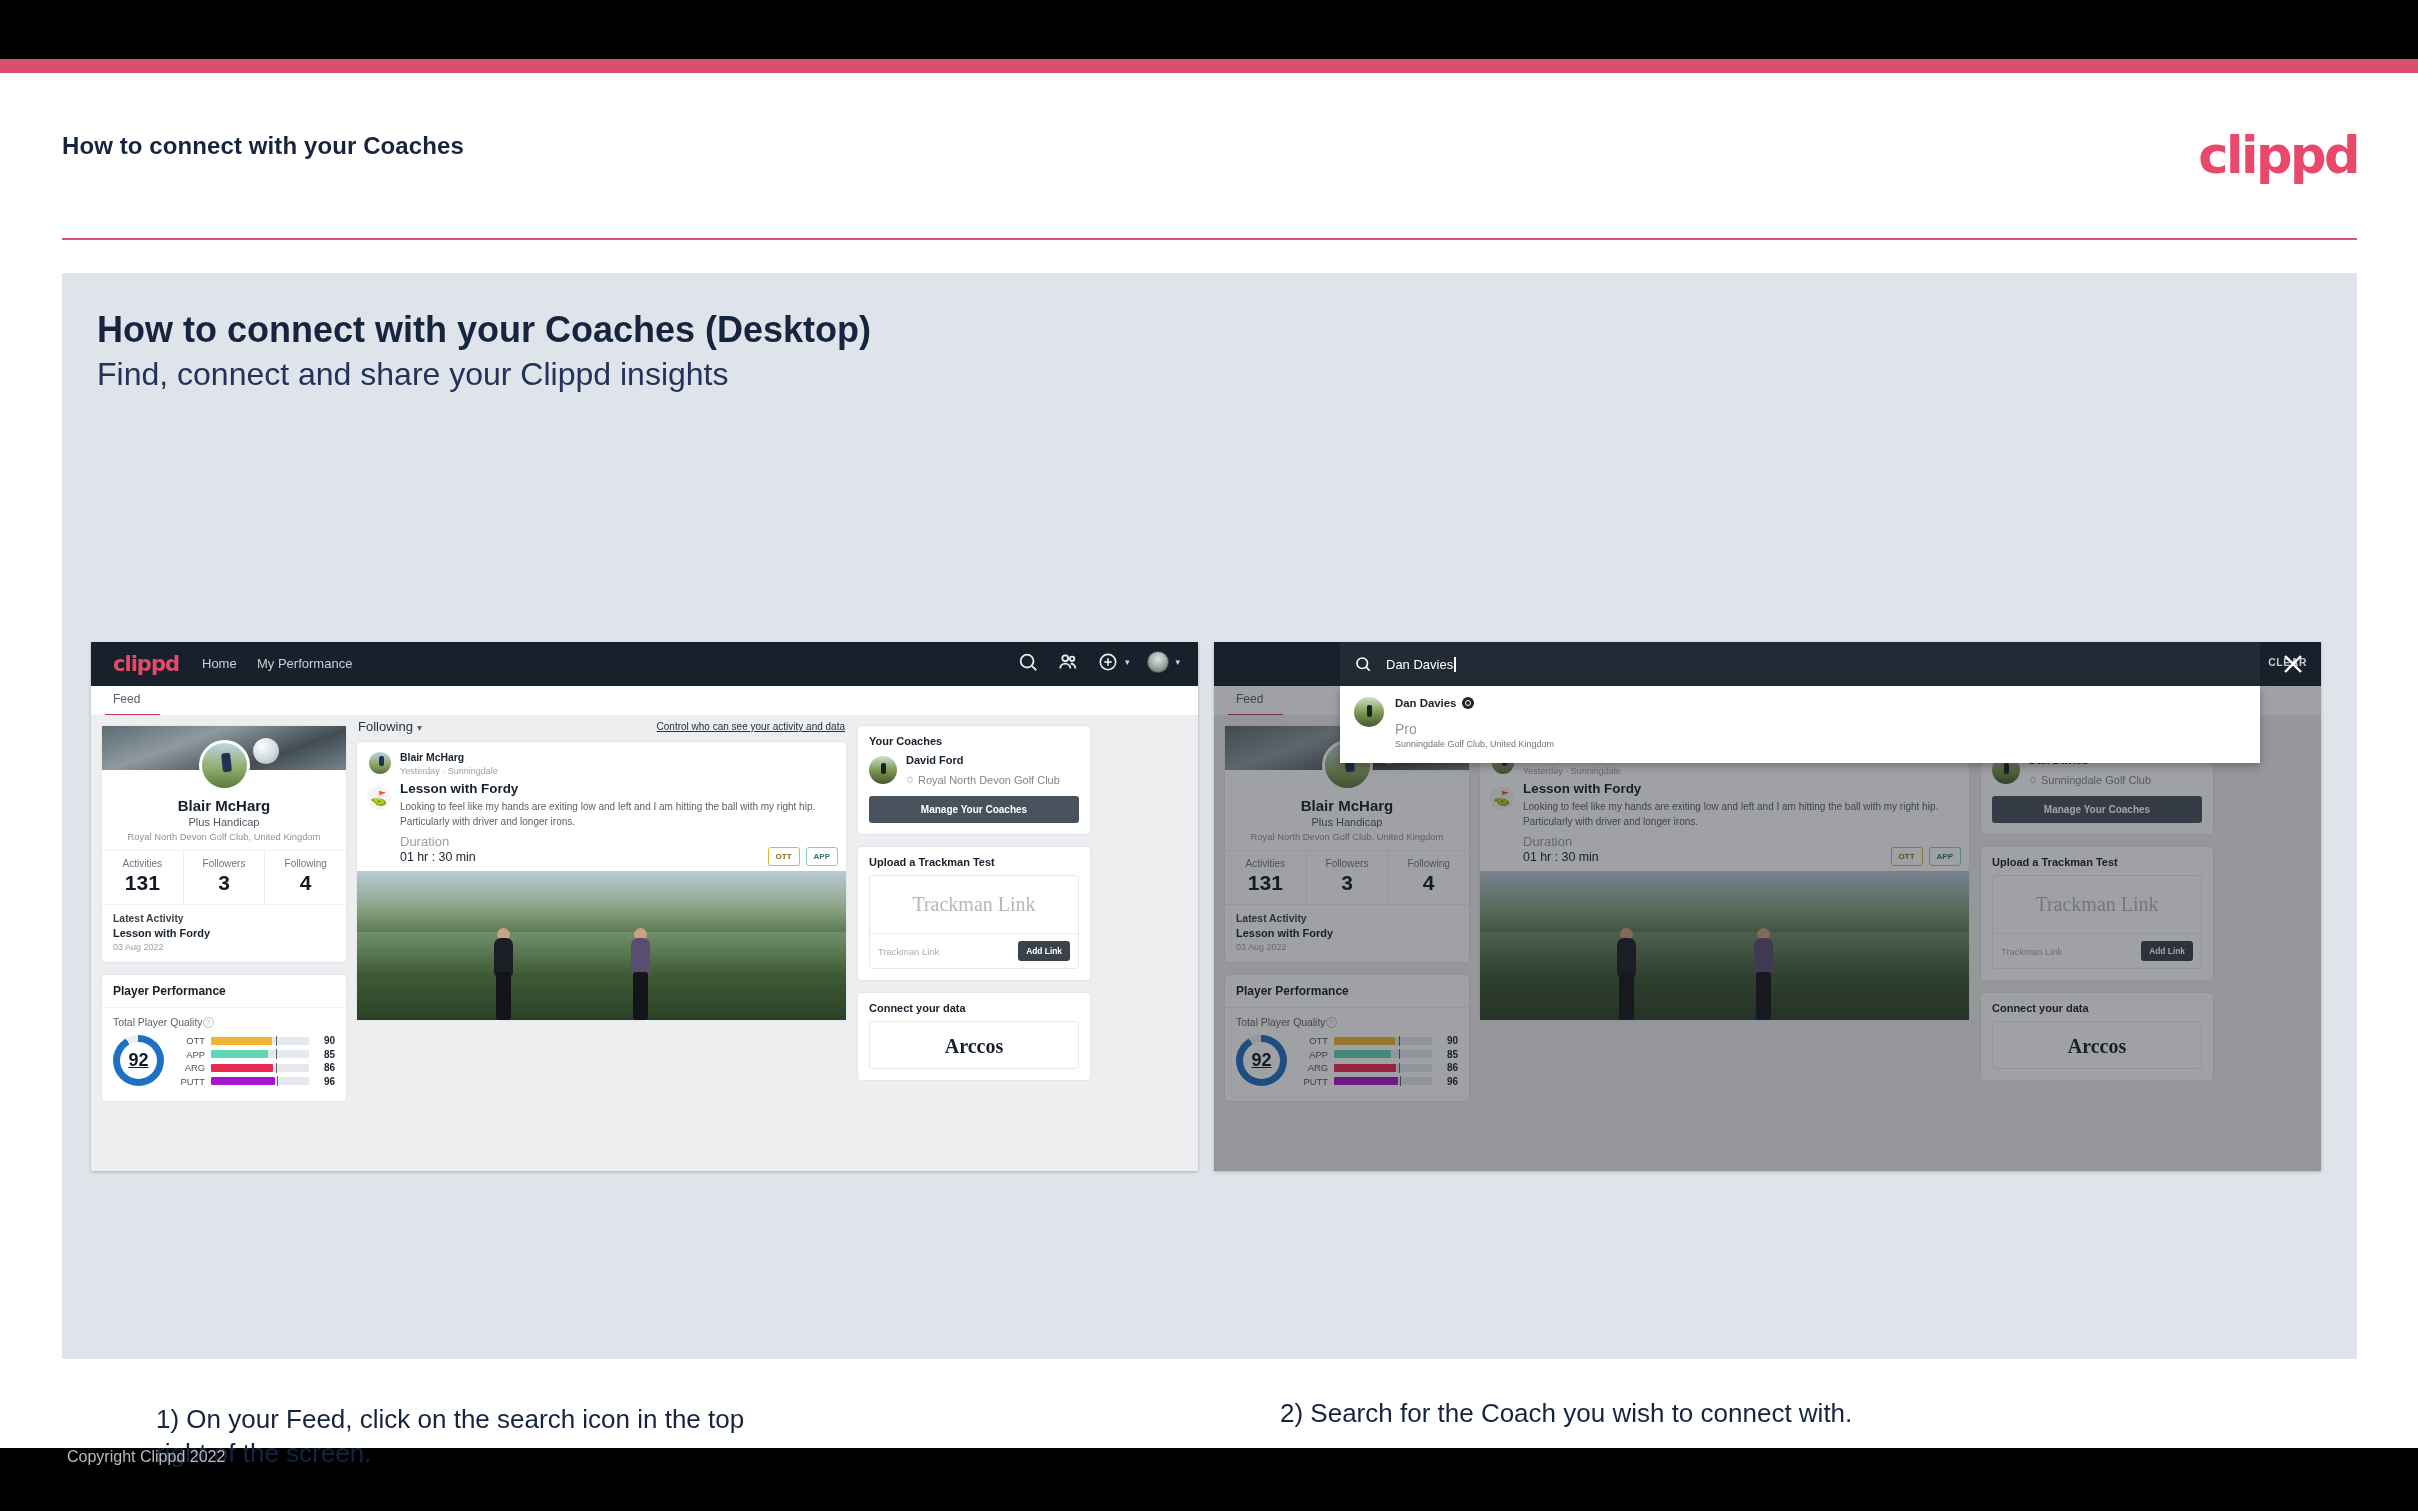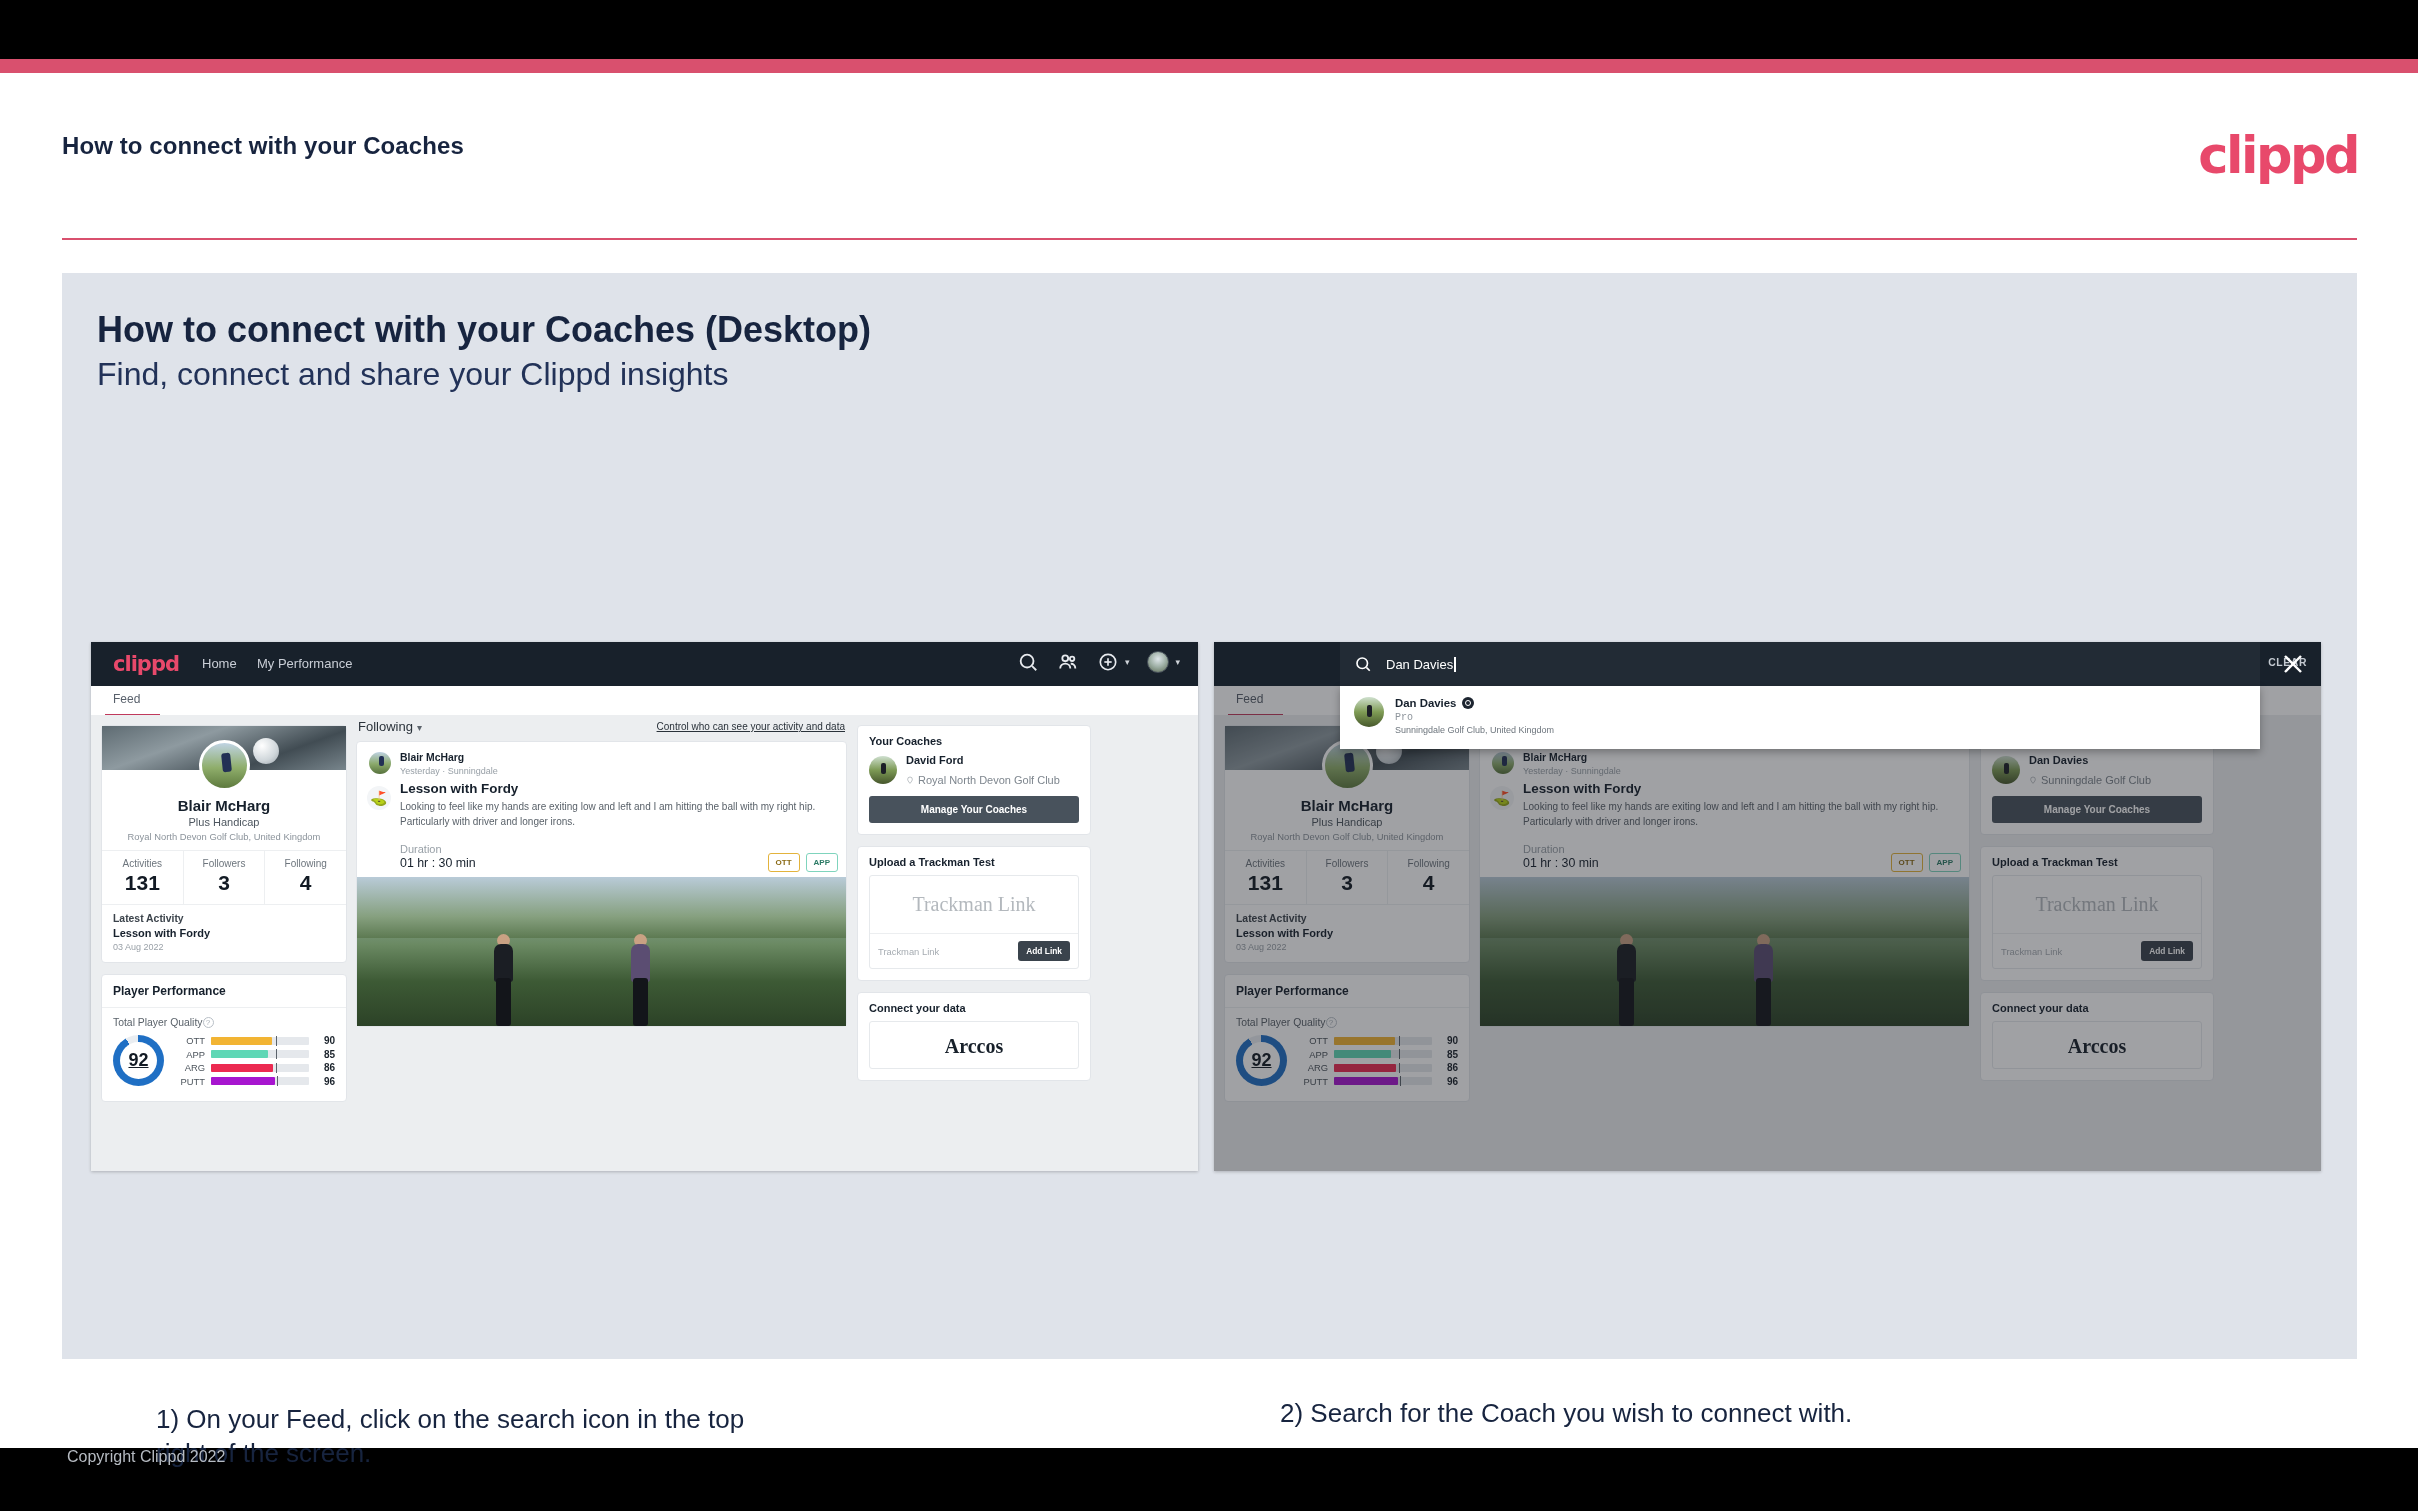--- a/index.html
+++ b/index.html
@@ -140,21 +140,21 @@
   .post-av { width:22px; height:22px; border-radius:50%; flex:none;
              background:linear-gradient(180deg,#bed2e2 0%,#8aa96a 55%,#56713c 100%); position:relative; }
   .post-av::after { content:""; position:absolute; left:45%; top:20%; width:5px; height:10px; background:#223055; border-radius:2px; }
   .post-name { font-size:10.4px; font-weight:700; color:#16202c; }
   .post-meta { font-size:9px; color:#98a0a7; margin-top:3px; }
   .post-body { padding:3px 12px 0 43px; position:relative; }
   .swing-ic { position:absolute; left:10px; top:8px; width:24px; height:24px; border-radius:50%;
               background:#f3f5f7; color:#b6bdc4; font-size:14px; text-align:center; line-height:24px; }
   .post-title { font-size:13.4px; font-weight:700; color:#16202c; }
   .post-text { font-size:10px; color:#5a626a; line-height:1.5; margin-top:3px; }
-  .dur-lbl { font-size:11px; color:#98a0a7; margin-top:14px; }
+  .dur-lbl { font-size:13px; color:#98a0a7; margin-top:5px; }
   .dur-val { font-size:12.4px; color:#16202c; margin-top:1px; }
   .tags { position:absolute; right:8px; bottom:-2px; display:flex; gap:6px; }
   .tag { font-size:8px; font-weight:700; padding:4px 7px; border-radius:3px; background:#fff; }
   .tag-ott { border:1px solid #e3b33c; color:#8a6a15; }
   .tag-app { border:1px solid #7fd4bd; color:#2b7a65; }
   .post-photo { margin-top:7px; height:149px;
                 background:linear-gradient(180deg,#9fb4c4 0%,#6b8a63 45%,#3d5a35 70%,#2c4227 100%);
                 position:relative; overflow:hidden; }
   .golfer { position:absolute; bottom:0; width:40px; height:95px; }
   .golfer .tors { position:absolute; bottom:44px; left:10px; width:19px; height:38px; background:#171a1f; border-radius:7px 7px 3px 3px; }
@@ -199,21 +199,21 @@
 
   .dropdown { position:absolute; left:126px; top:44px; right:61px; background:#fff; z-index:41;
               box-shadow:0 3px 8px rgba(0,0,0,.3); padding:11px 14px 14px; }
   .dd-row { display:flex; gap:11px; }
   .dd-av { width:30px; height:30px; border-radius:50%; flex:none;
            background:linear-gradient(180deg,#cfe0cf 0%,#7f9c55 50%,#47582c 100%); position:relative; }
   .dd-av::after { content:""; position:absolute; left:44%; top:26%; width:5px; height:12px; background:#1c1f26; border-radius:2px; }
   .dd-name { font-size:11.4px; font-weight:700; color:#16202c; display:flex; align-items:center; gap:6px; }
   .badge-pro { width:12px; height:12px; border-radius:50%; background:#1d2530; display:inline-block; position:relative; }
   .badge-pro::after { content:""; position:absolute; inset:3px; border-radius:50%; border:1.4px solid #fff; }
-  .dd-sub1 { font-size:10px; color:#8e959c; margin-top:3px;font-family:Liberation Mono, monospace; }
+  .dd-sub1 { font-size:14px; color:#8e959c; margin-top:12px; }
   .dd-sub2 { font-size:9px; color:#6d757d; margin-top:2px; }
 
   
   .cap { position:absolute; font-size:26px; color:#17243f; line-height:1.32; }
   .cap-a { left:94px; top:1129px; width:614px; }
   .cap-b { left:1218px; top:1123px; width:614px; }
 
   .copyright { position:absolute; left:67px; top:1375px; font-size:16px; color:#b6bbc2; }
 </style>
 </head>

